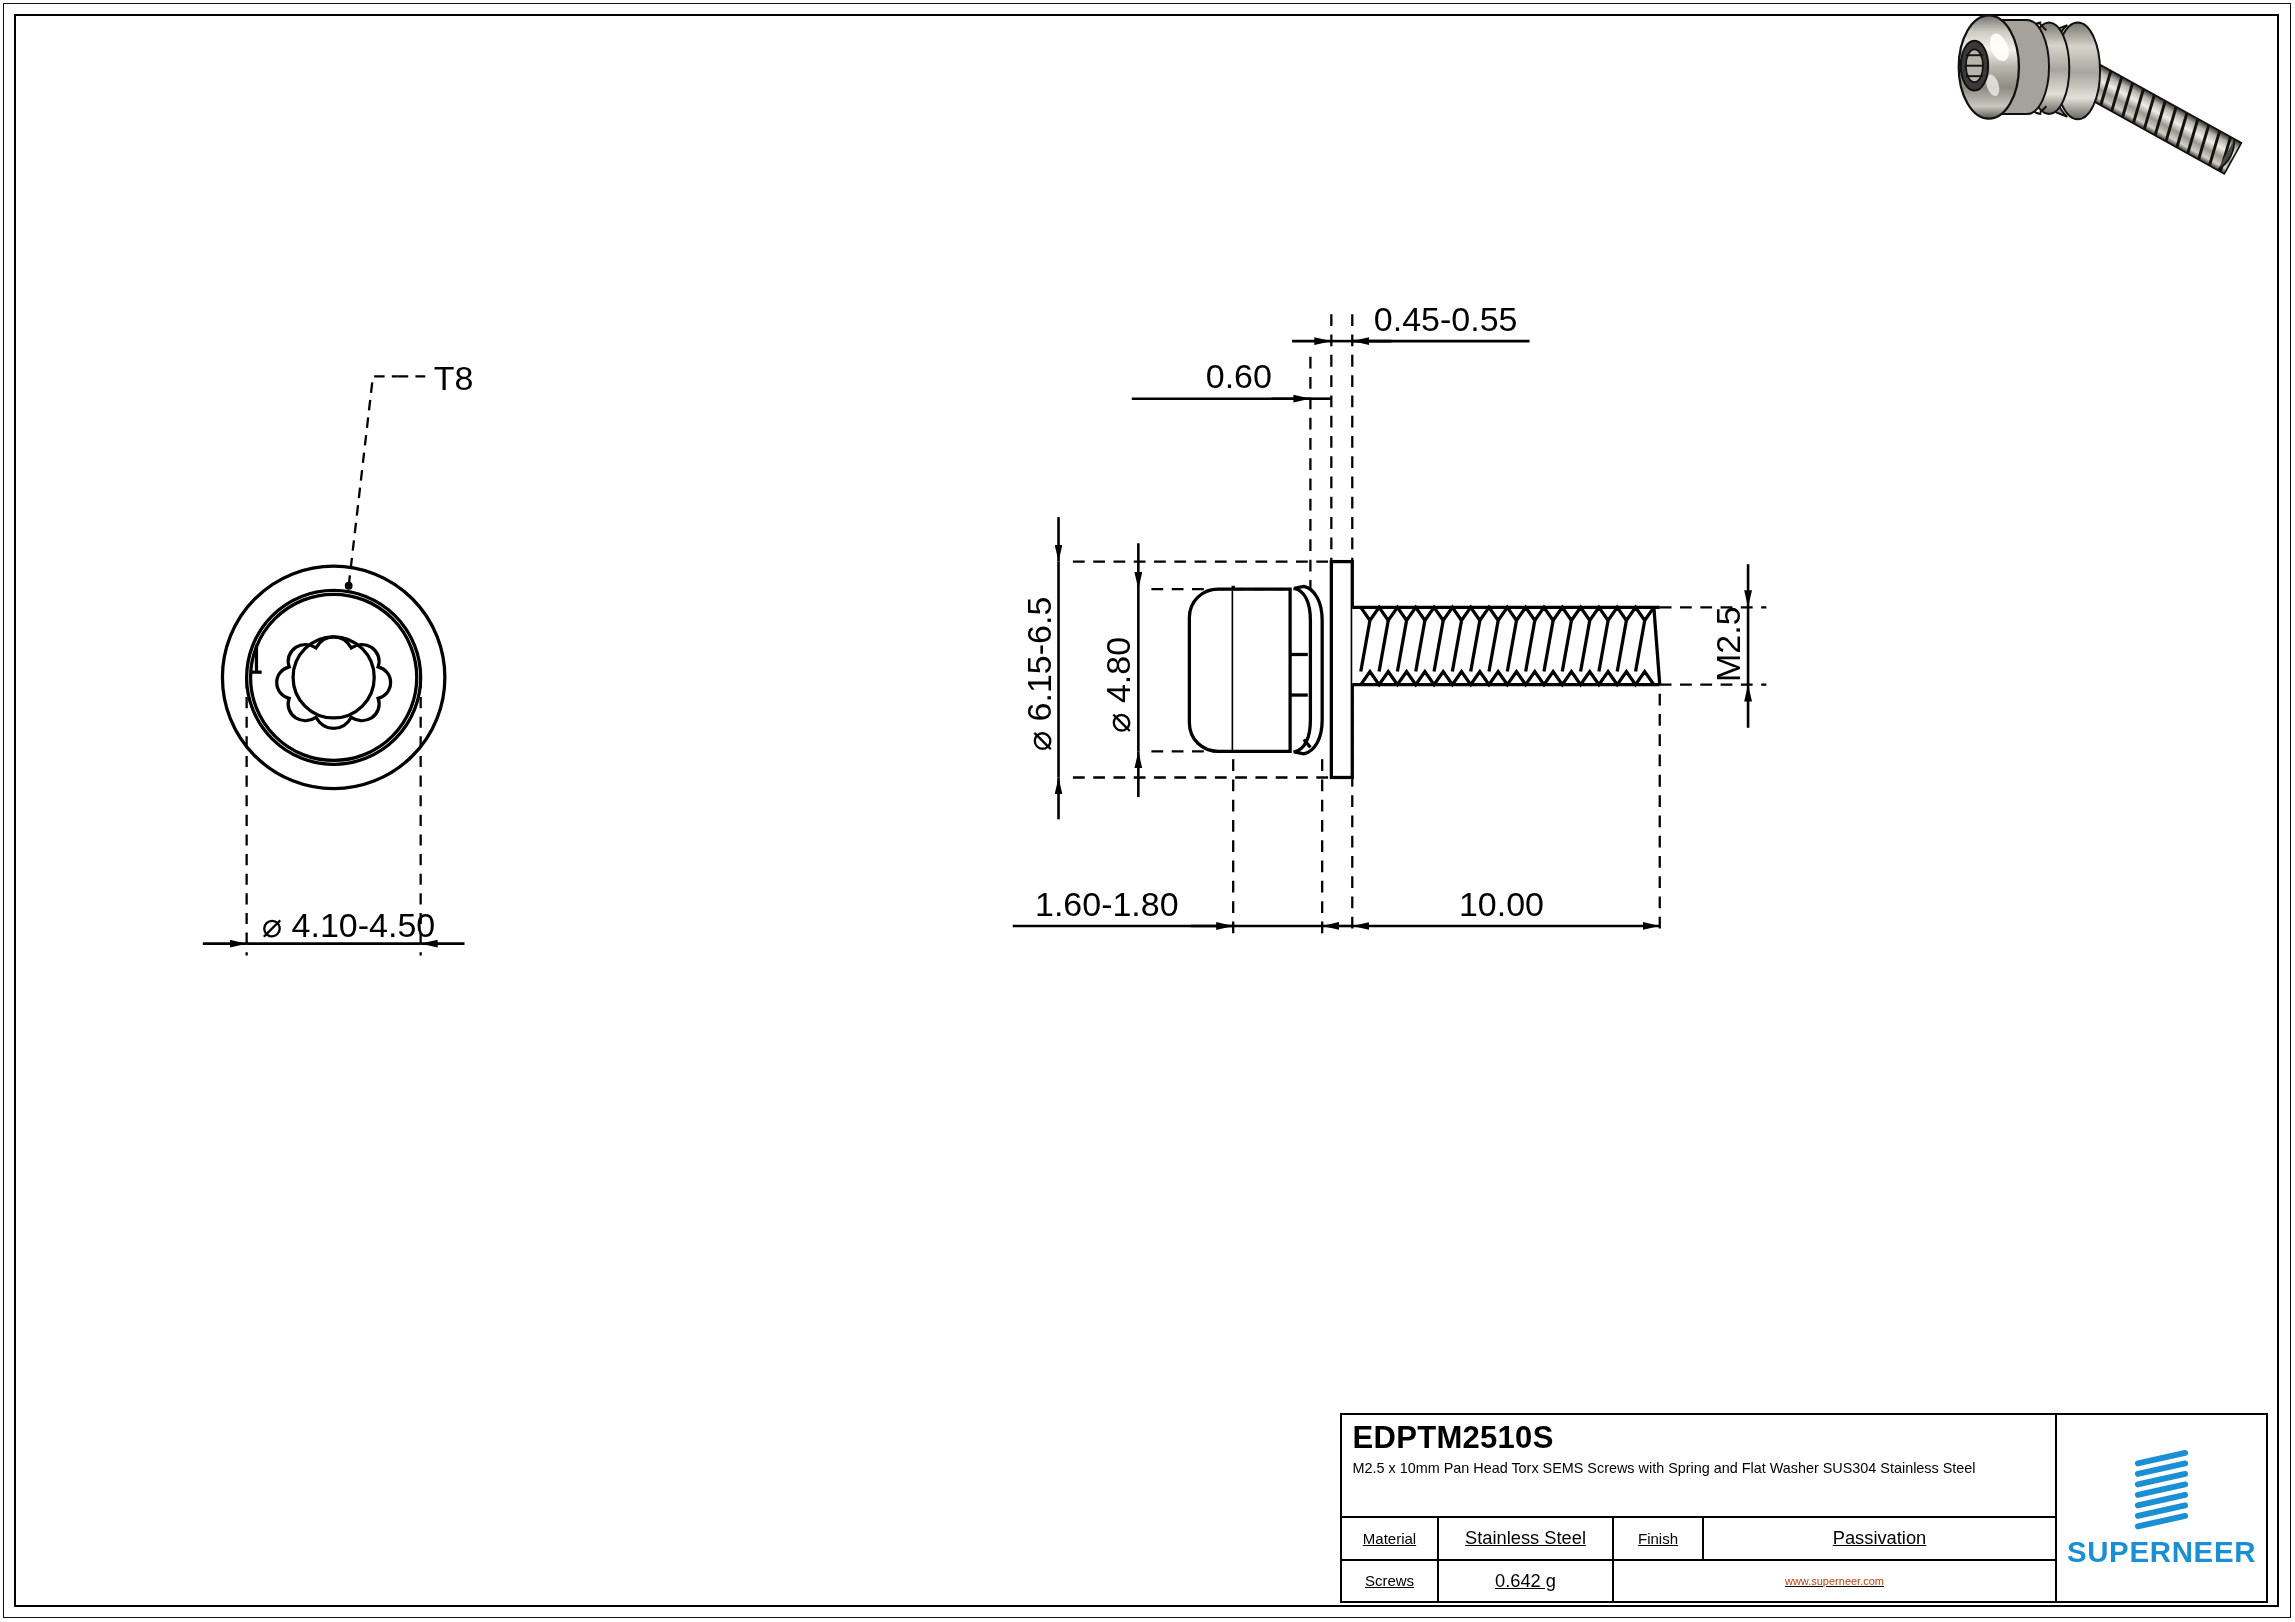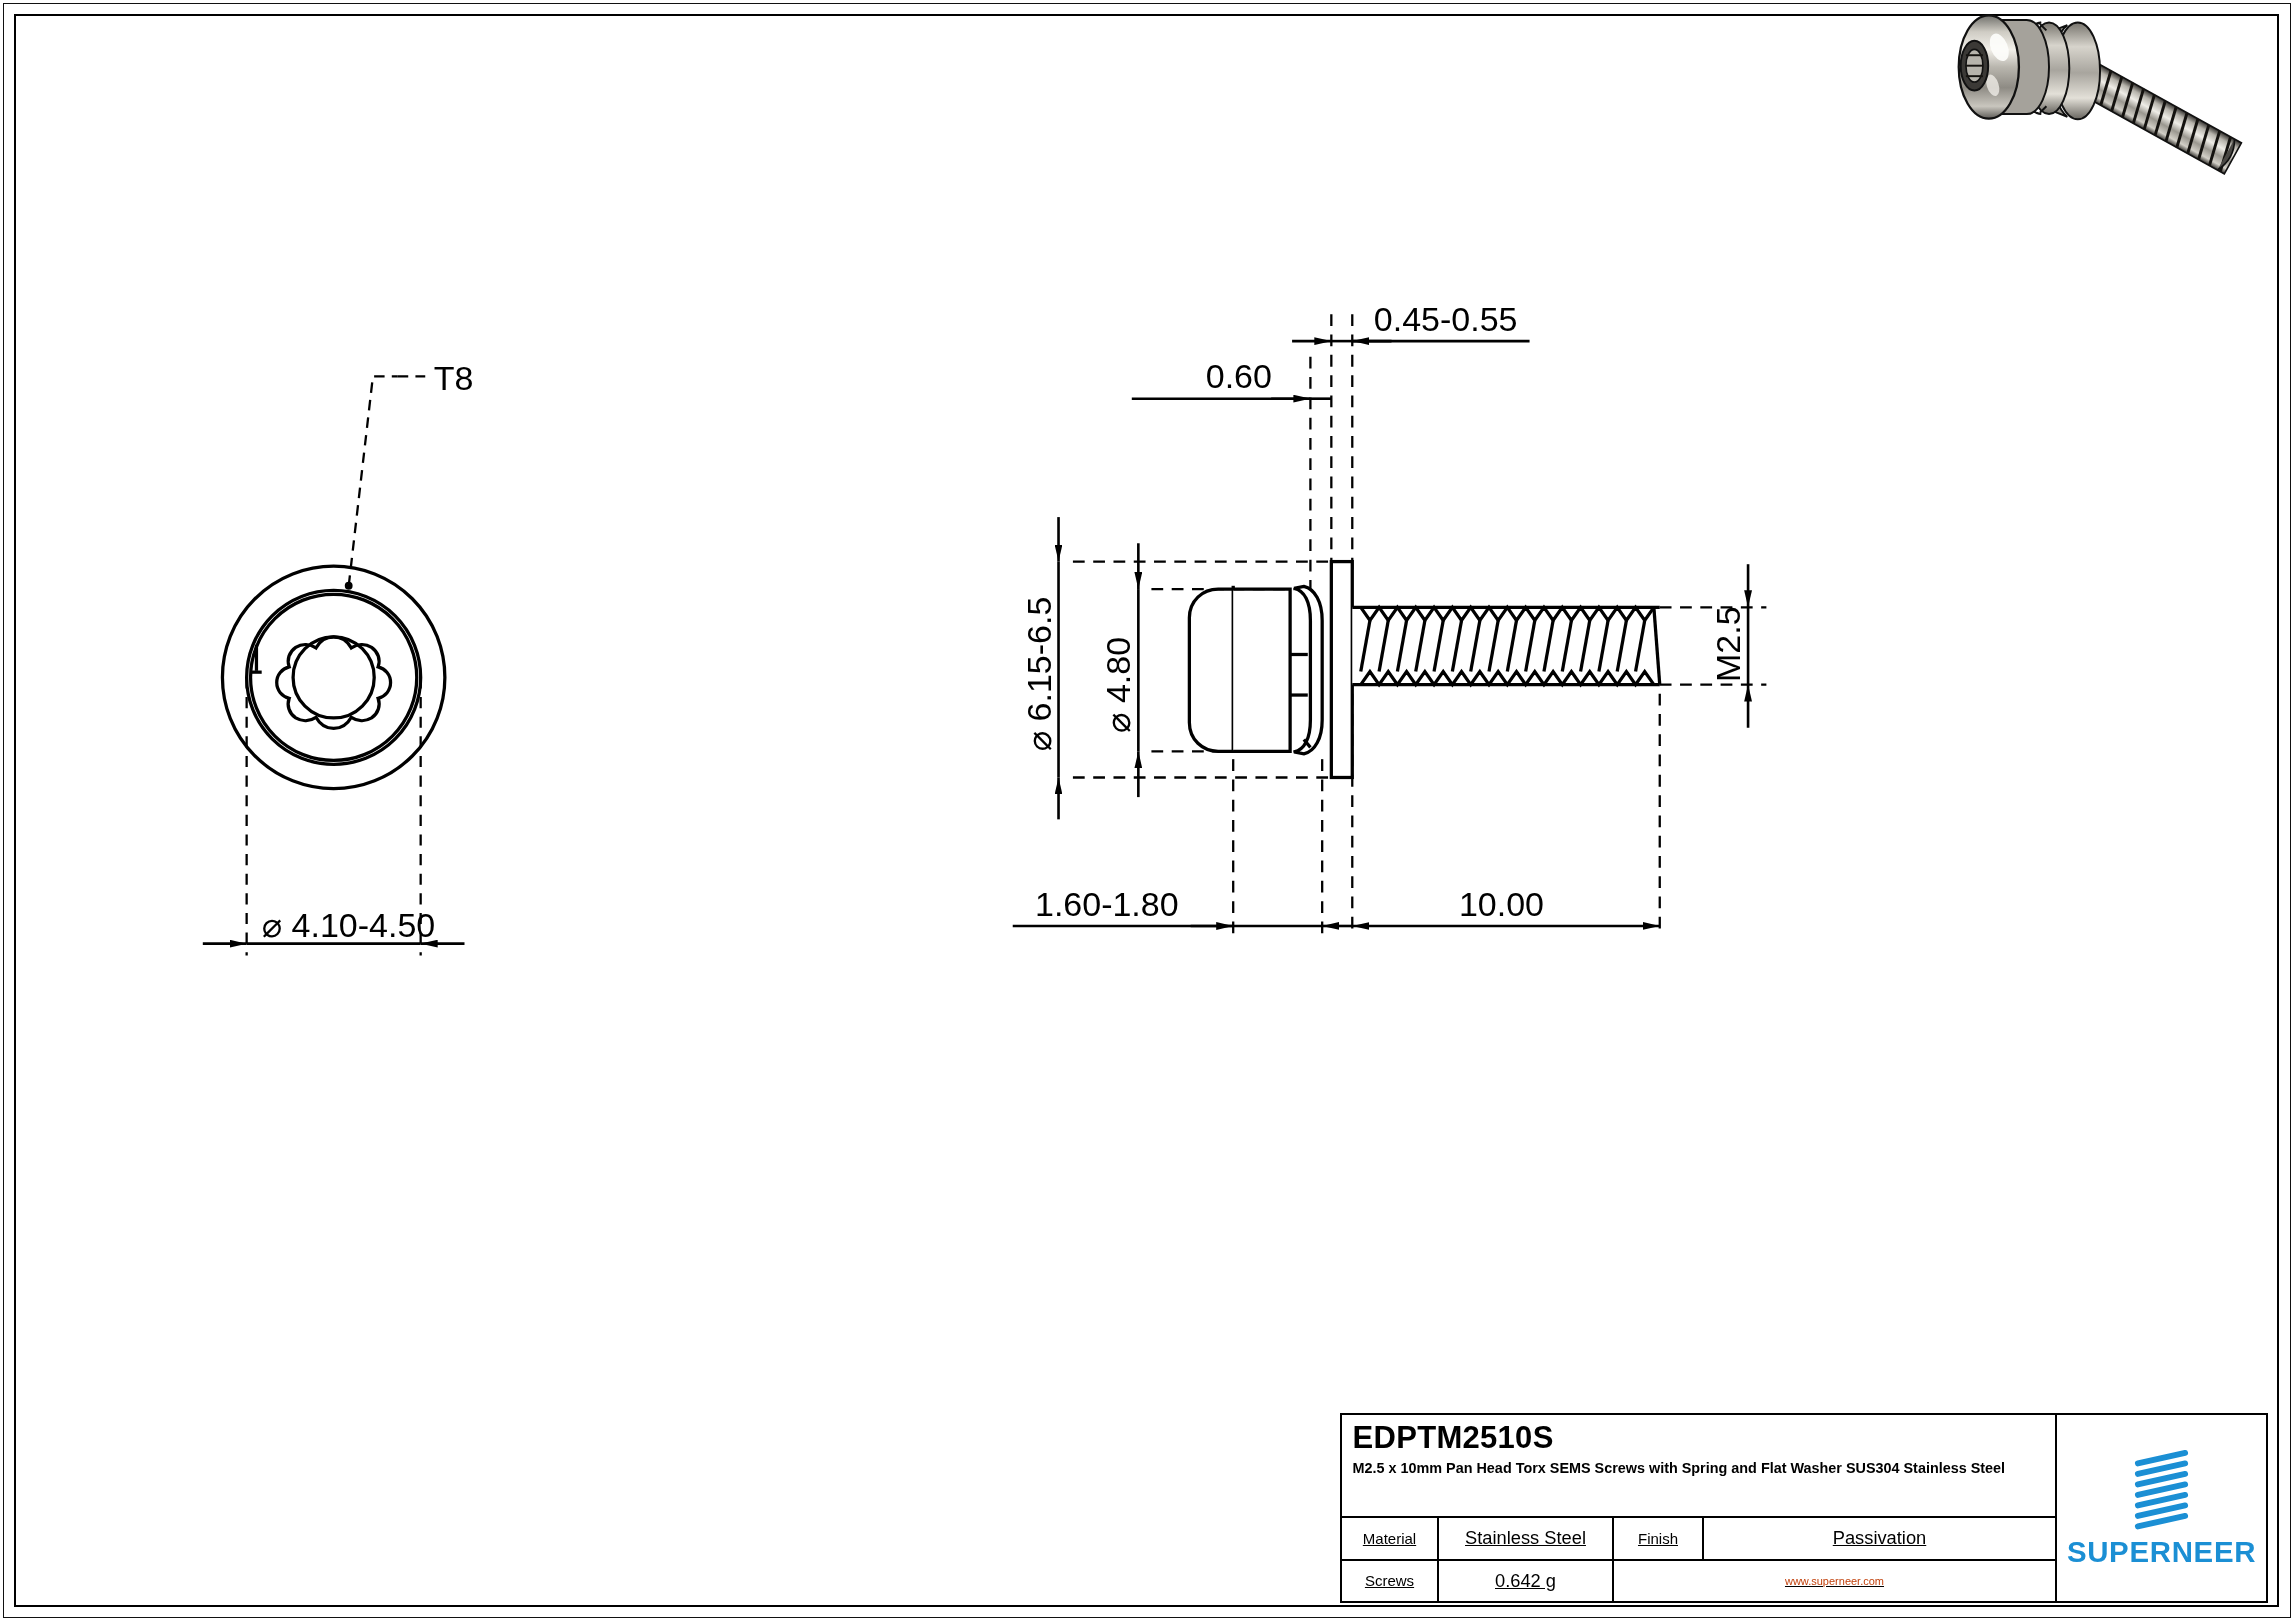--- a/index.html
+++ b/index.html
@@ -11,21 +11,21 @@
          border:2.6px solid #000;box-sizing:border-box;}
   svg{display:block;}
   .dwg{position:absolute;left:0;top:0;}
   .dimtext{font-family:"Liberation Sans",sans-serif;fill:#000;}
   
   .titleblock{position:absolute;left:1340px;top:1413px;width:928px;height:190px;
               border:2px solid #000;box-sizing:border-box;display:flex;background:#fff;}
   .tb-left{flex:0 0 713px;display:flex;flex-direction:column;border-right:2px solid #000;}
   .tb-head{flex:0 0 103px;padding:5.2px 10.5px 0 10.5px;box-sizing:border-box;border-bottom:2px solid #000;}
   .tb-code{font-size:31px;font-weight:bold;letter-spacing:0.3px;line-height:35px;}
-  .tb-desc{font-size:14.4px;line-height:19.6px;margin-top:3.9px;font-weight:bold;}
+  .tb-desc{font-size:14.4px;line-height:19.6px;margin-top:3.9px;}
   .tb-rows{flex:1;display:flex;flex-direction:column;text-decoration:underline;}
   .tb-row{flex:1;display:flex;align-items:stretch;}
   .tb-row + .tb-row{border-top:2px solid #000;}
   .tb-cell{display:flex;align-items:center;justify-content:center;box-sizing:border-box;
            font-size:15.7px;padding:0 3.9px;}
   .tb-cell.b{border-right:2px solid #000;}
   .c-label{flex:0 0 97px;font-size:15px;}
   .c-val1{flex:0 0 175px;font-size:18.3px;}
   .c-fin{flex:0 0 90px;font-size:15px;}
   .c-val2{flex:1;font-size:18.3px;text-align:center;}

